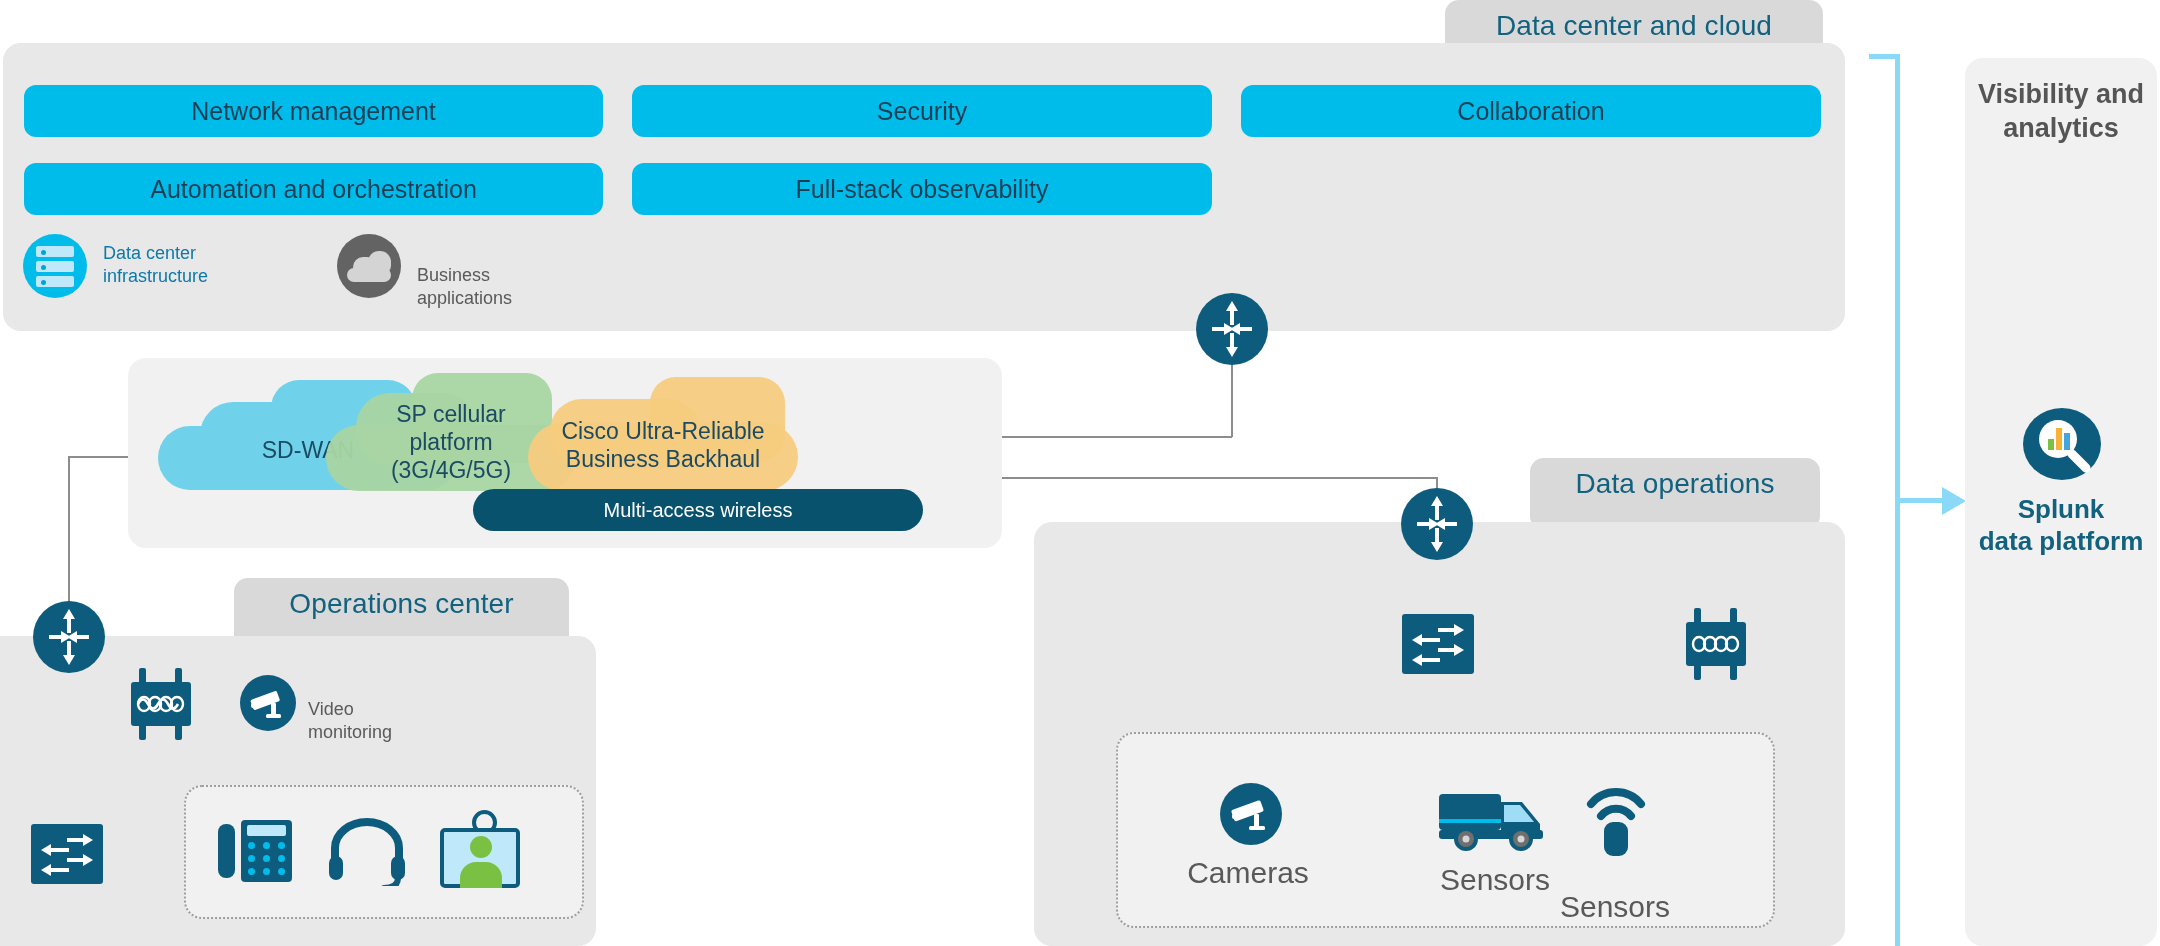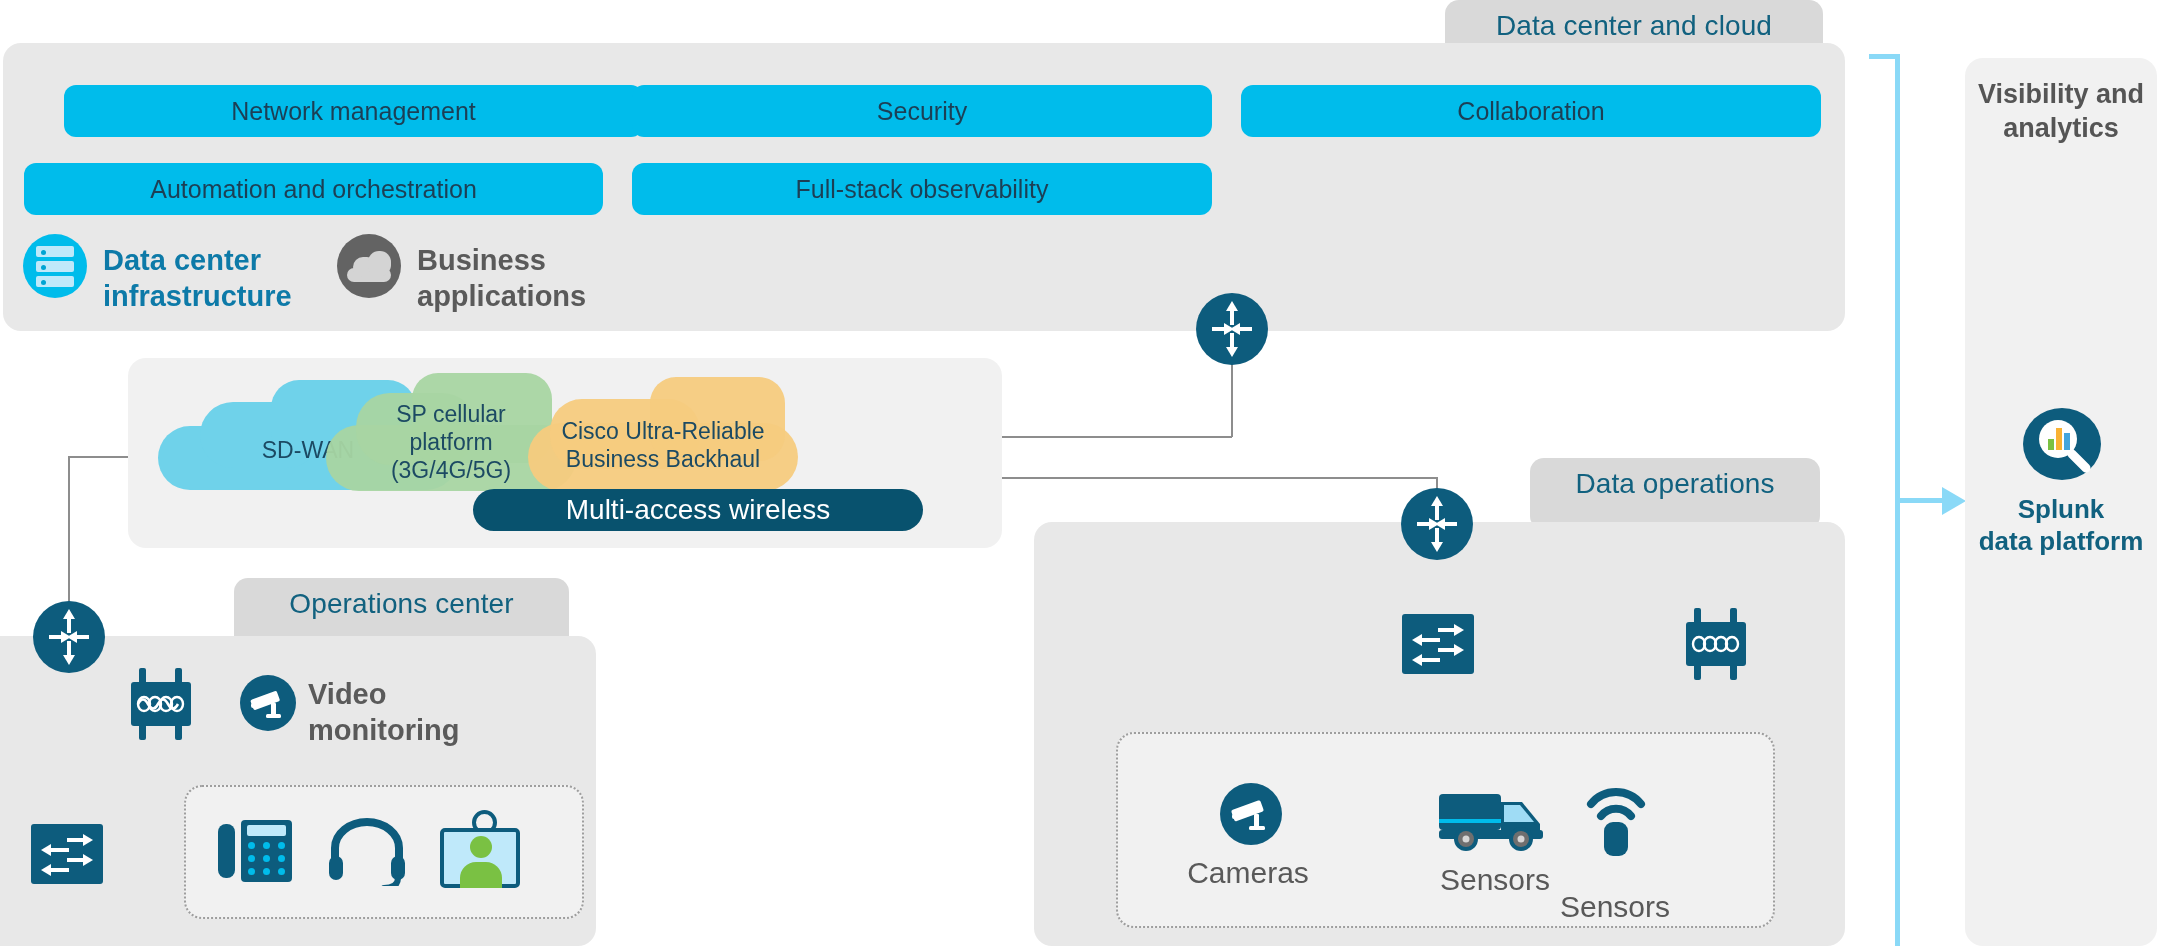--- a/index.html
+++ b/index.html
@@ -16,40 +16,40 @@
   
   .panel{background:#e8e8e8;border-radius:18px;}
   .panel-soft{background:#f1f1f1;border-radius:18px;}
 
   
   .pill{background:#00bceb;border-radius:12px;color:#1c3f55;
         display:flex;align-items:center;justify-content:center;
         font-size:25px;}
 
   
-  .legend-label{font-size:29px;line-height:1.25;color:#0d7aa8;font-weight:bold;}
-  .legend-label.gray{color:#5a5a5a;}
+  .legend-label{font-size:18px;line-height:1.25;color:#0d7aa8;}
+  .legend-label.gray{color:#5a5a5a;margin-top:22px;}
 
   
   .dashed{border:2.5px dotted #9e9e9e;border-radius:18px;background:#f1f1f1;}
 
   
   .line{background:#8d8d8d;}
   .line-v{width:2px;}
   .line-h{height:2px;}
   .bline{background:#8ad9f7;}
   .bline-v{width:5px;}
   .bline-h{height:5px;}
 
   .cap{font-size:30px;color:#595959;text-align:center;line-height:1.2;}
 
   .cloudtxt{position:absolute;left:0;right:0;text-align:center;
             font-size:23px;line-height:1.22;color:#1c4a63;}
 
-  .maw{background:#08526e;border-radius:26px;color:#fff;font-size:28px;
+  .maw{background:#08526e;border-radius:26px;color:#fff;font-size:20px;
        display:flex;align-items:center;justify-content:center;}
 
   .splunk-title{font-size:27px;color:#555;text-align:center;line-height:1.25;
                 font-weight:bold;}
   .splunk-label{font-size:26px;color:#11617f;text-align:center;
                 line-height:1.22;font-weight:bold;}
 </style>
 </head>
 <body>
 
@@ -88,21 +88,21 @@
   <div class="abs line line-v" style="left:1436px;top:644px;width:2px;height:188px;"></div>
   <div class="abs line line-h" style="left:1470px;top:643px;width:215px;height:2px;"></div>
 
   <div class="abs bline bline-h" style="left:1869px;top:54px;width:31px;height:5px;"></div>
   <div class="abs bline bline-v" style="left:1895px;top:54px;width:5px;height:892px;"></div>
   <div class="abs bline bline-h" style="left:1898px;top:498px;width:48px;height:5px;"></div>
   <div class="abs" style="left:1942px;top:487px;width:0;height:0;border-top:14px solid transparent;border-bottom:14px solid transparent;border-left:24px solid #8ad9f7;"></div>
 
   <div class="abs panel" style="left:3px;top:43px;width:1842px;height:288px;"></div>
 
-  <div class="abs pill" style="left:24px;top:85px;width:579px;height:52px;margin-left:40px;">
+  <div class="abs pill" style="left:24px;top:85px;width:579px;height:52px;">
     <span>Network management</span>
   </div>
   <div class="abs pill" style="left:632px;top:85px;width:580px;height:52px;">
     <span>Security</span>
   </div>
   <div class="abs pill" style="left:1241px;top:85px;width:580px;height:52px;">
     <span>Collaboration</span>
   </div>
   <div class="abs pill" style="left:24px;top:163px;width:579px;height:52px;">
     <span>Automation and orchestration</span>

